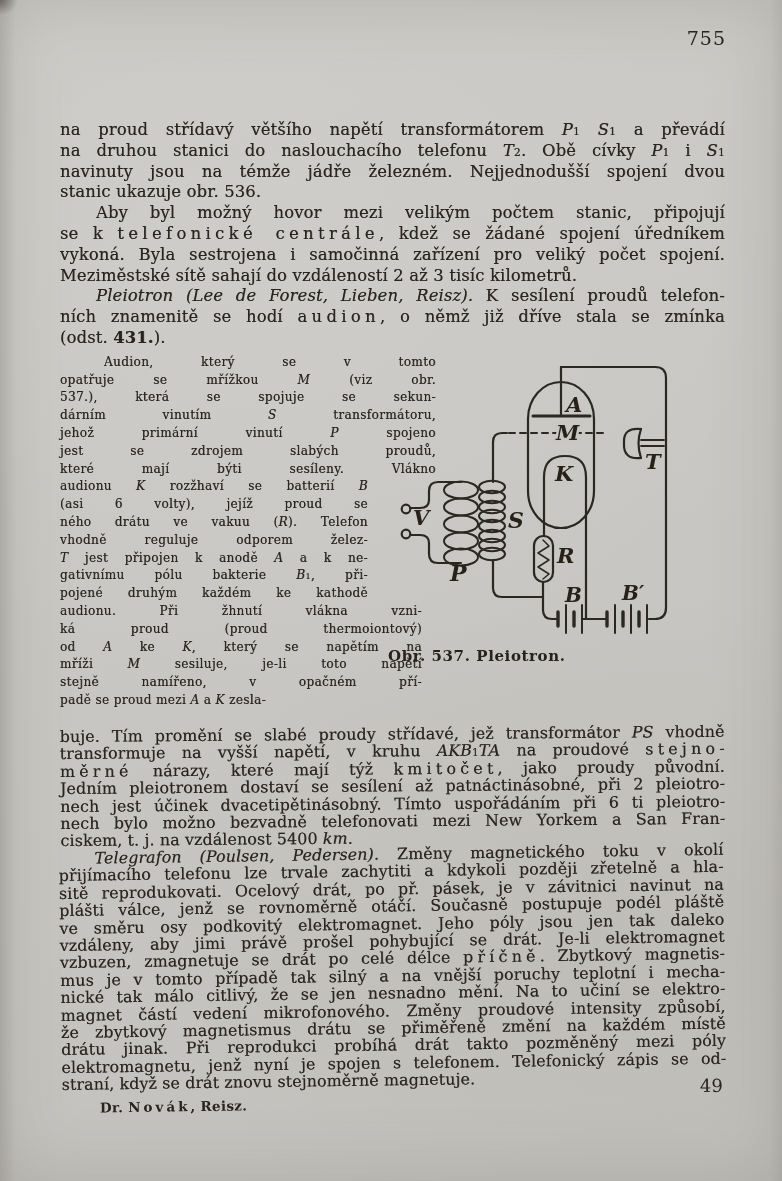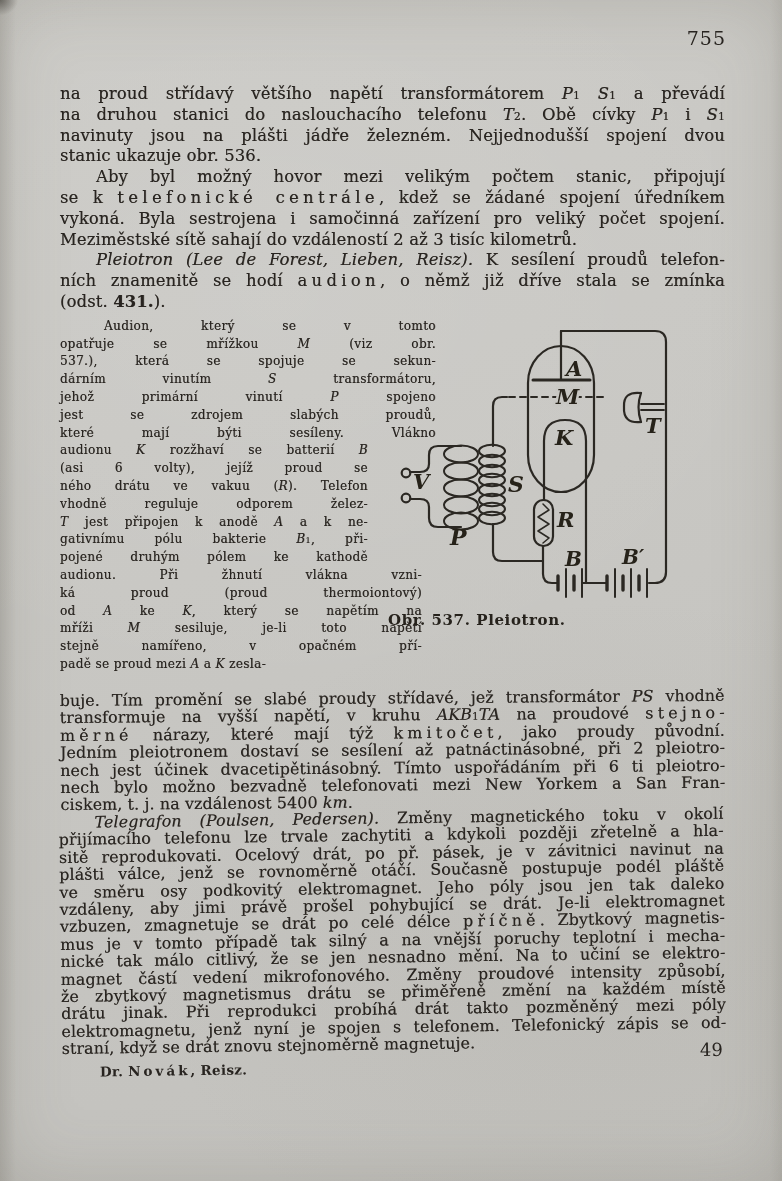--- a/index.html
+++ b/index.html
@@ -9,21 +9,21 @@
     background:
       radial-gradient(26px 22px at 0% 0%, rgba(45,42,38,.55), rgba(45,42,38,0) 70%),
       radial-gradient(900px 700px at 35% 25%, rgba(255,255,255,.07), rgba(255,255,255,0) 60%),
       radial-gradient(700px 500px at 80% 80%, rgba(120,115,100,.08), rgba(120,115,100,0) 70%),
       linear-gradient(to right, rgba(70,65,55,.14), rgba(70,65,55,0) 16px),
       linear-gradient(to left, rgba(70,65,55,.07), rgba(70,65,55,0) 12px),
       linear-gradient(165deg,#cccbc7 0%,#c8c7c3 45%,#c2c1bd 100%);
     box-shadow: inset 0 0 70px rgba(95,90,78,.22);
   }
   .pagenum{position:absolute;top:27px;right:56px;font-size:19px;letter-spacing:1px;}
-  .content{padding:84px 57px 0 60px;}
+  .content{padding:120px 57px 0 60px;}
   .line{text-align:justify;text-align-last:justify;min-height:1em;
         text-shadow:0.35px 0 0 rgba(40,35,28,.55);}
   .line.last{text-align-last:left;}
   .indent .line:first-child{text-indent:36px;}
   .p-top{font-size:16.3px;line-height:20.8px;letter-spacing:.2px;}
   .p-low{font-size:15.8px;line-height:17.4px;letter-spacing:.15px;}
   .sp{letter-spacing:.27em;}
   .sp2{letter-spacing:3px;}
   sub{font-size:66%;line-height:0;vertical-align:-18%;}
   .fig-row{position:relative;height:374px;margin-top:5px;}
@@ -45,21 +45,21 @@
 </head>
 <body>
 
 <div class="page">
   <div class="pagenum">755</div>
   <div class="content">
 
     <div class="para p-top">
         <div class="line">na proud střídavý většího napětí transformátorem <i>P</i><sub>1</sub> <i>S</i><sub>1</sub> a převádí</div>
         <div class="line">na druhou stanici do naslouchacího telefonu <i>T</i><sub>2</sub>. Obě cívky <i>P</i><sub>1</sub> i <i>S</i><sub>1</sub></div>
-        <div class="line">navinuty jsou na plášti jádře železném. Nejjednodušší spojení dvou</div>
+        <div class="line">navinuty jsou na témže jádře železném. Nejjednodušší spojení dvou</div>
         <div class="line last">stanic ukazuje obr. 536.</div>
       </div>
     <div class="para p-top indent">
         <div class="line">Aby byl možný hovor mezi velikým počtem stanic, připojují</div>
         <div class="line">se k <span class="sp">telefonické centrále</span>, kdež se žádané spojení úředníkem</div>
         <div class="line">vykoná. Byla sestrojena i samočinná zařízení pro veliký počet spojení.</div>
         <div class="line last">Meziměstské sítě sahají do vzdáleností 2 až 3 tisíc kilometrů.</div>
       </div>
     <div class="para p-top indent">
         <div class="line"><i>Pleiotron (Lee de Forest, Lieben, Reisz).</i> K sesílení proudů telefon-</div>
@@ -75,21 +75,21 @@
           <div class="line">dárním vinutím <i>S</i> transformátoru,</div>
           <div class="line">jehož primární vinutí <i>P</i> spojeno</div>
           <div class="line">jest se zdrojem slabých proudů,</div>
           <div class="line">které mají býti sesíleny. Vlákno</div>
           <div class="line">audionu <i>K</i> rozžhaví se batterií <i>B</i></div>
           <div class="line">(asi 6 volty), jejíž proud se</div>
           <div class="line">ného drátu ve vakuu (<i>R</i>). Telefon</div>
           <div class="line">vhodně reguluje odporem želez-</div>
           <div class="line"><i>T</i> jest připojen k anodě <i>A</i> a k ne-</div>
           <div class="line">gativnímu pólu bakterie <i>B</i><sub>1</sub>, při-</div>
-          <div class="line">pojené druhým pólem ke kathodě</div>
+          <div class="line">pojené druhým každém ke kathodě</div>
           <div class="line">audionu. Při žhnutí vlákna vzni-</div>
           <div class="line">ká proud (proud thermoiontový)</div>
           <div class="line">od <i>A</i> ke <i>K</i>, který se napětím na</div>
           <div class="line">mříži <i>M</i> sesiluje, je-li toto napětí</div>
           <div class="line">stejně namířeno, v opačném pří-</div>
           <div class="line last">padě se proud mezi <i>A</i> a <i>K</i> zesla-</div>
         </div>
 
       <div class="figure">
         <svg width="342" height="285" viewBox="388 318 342 285">

